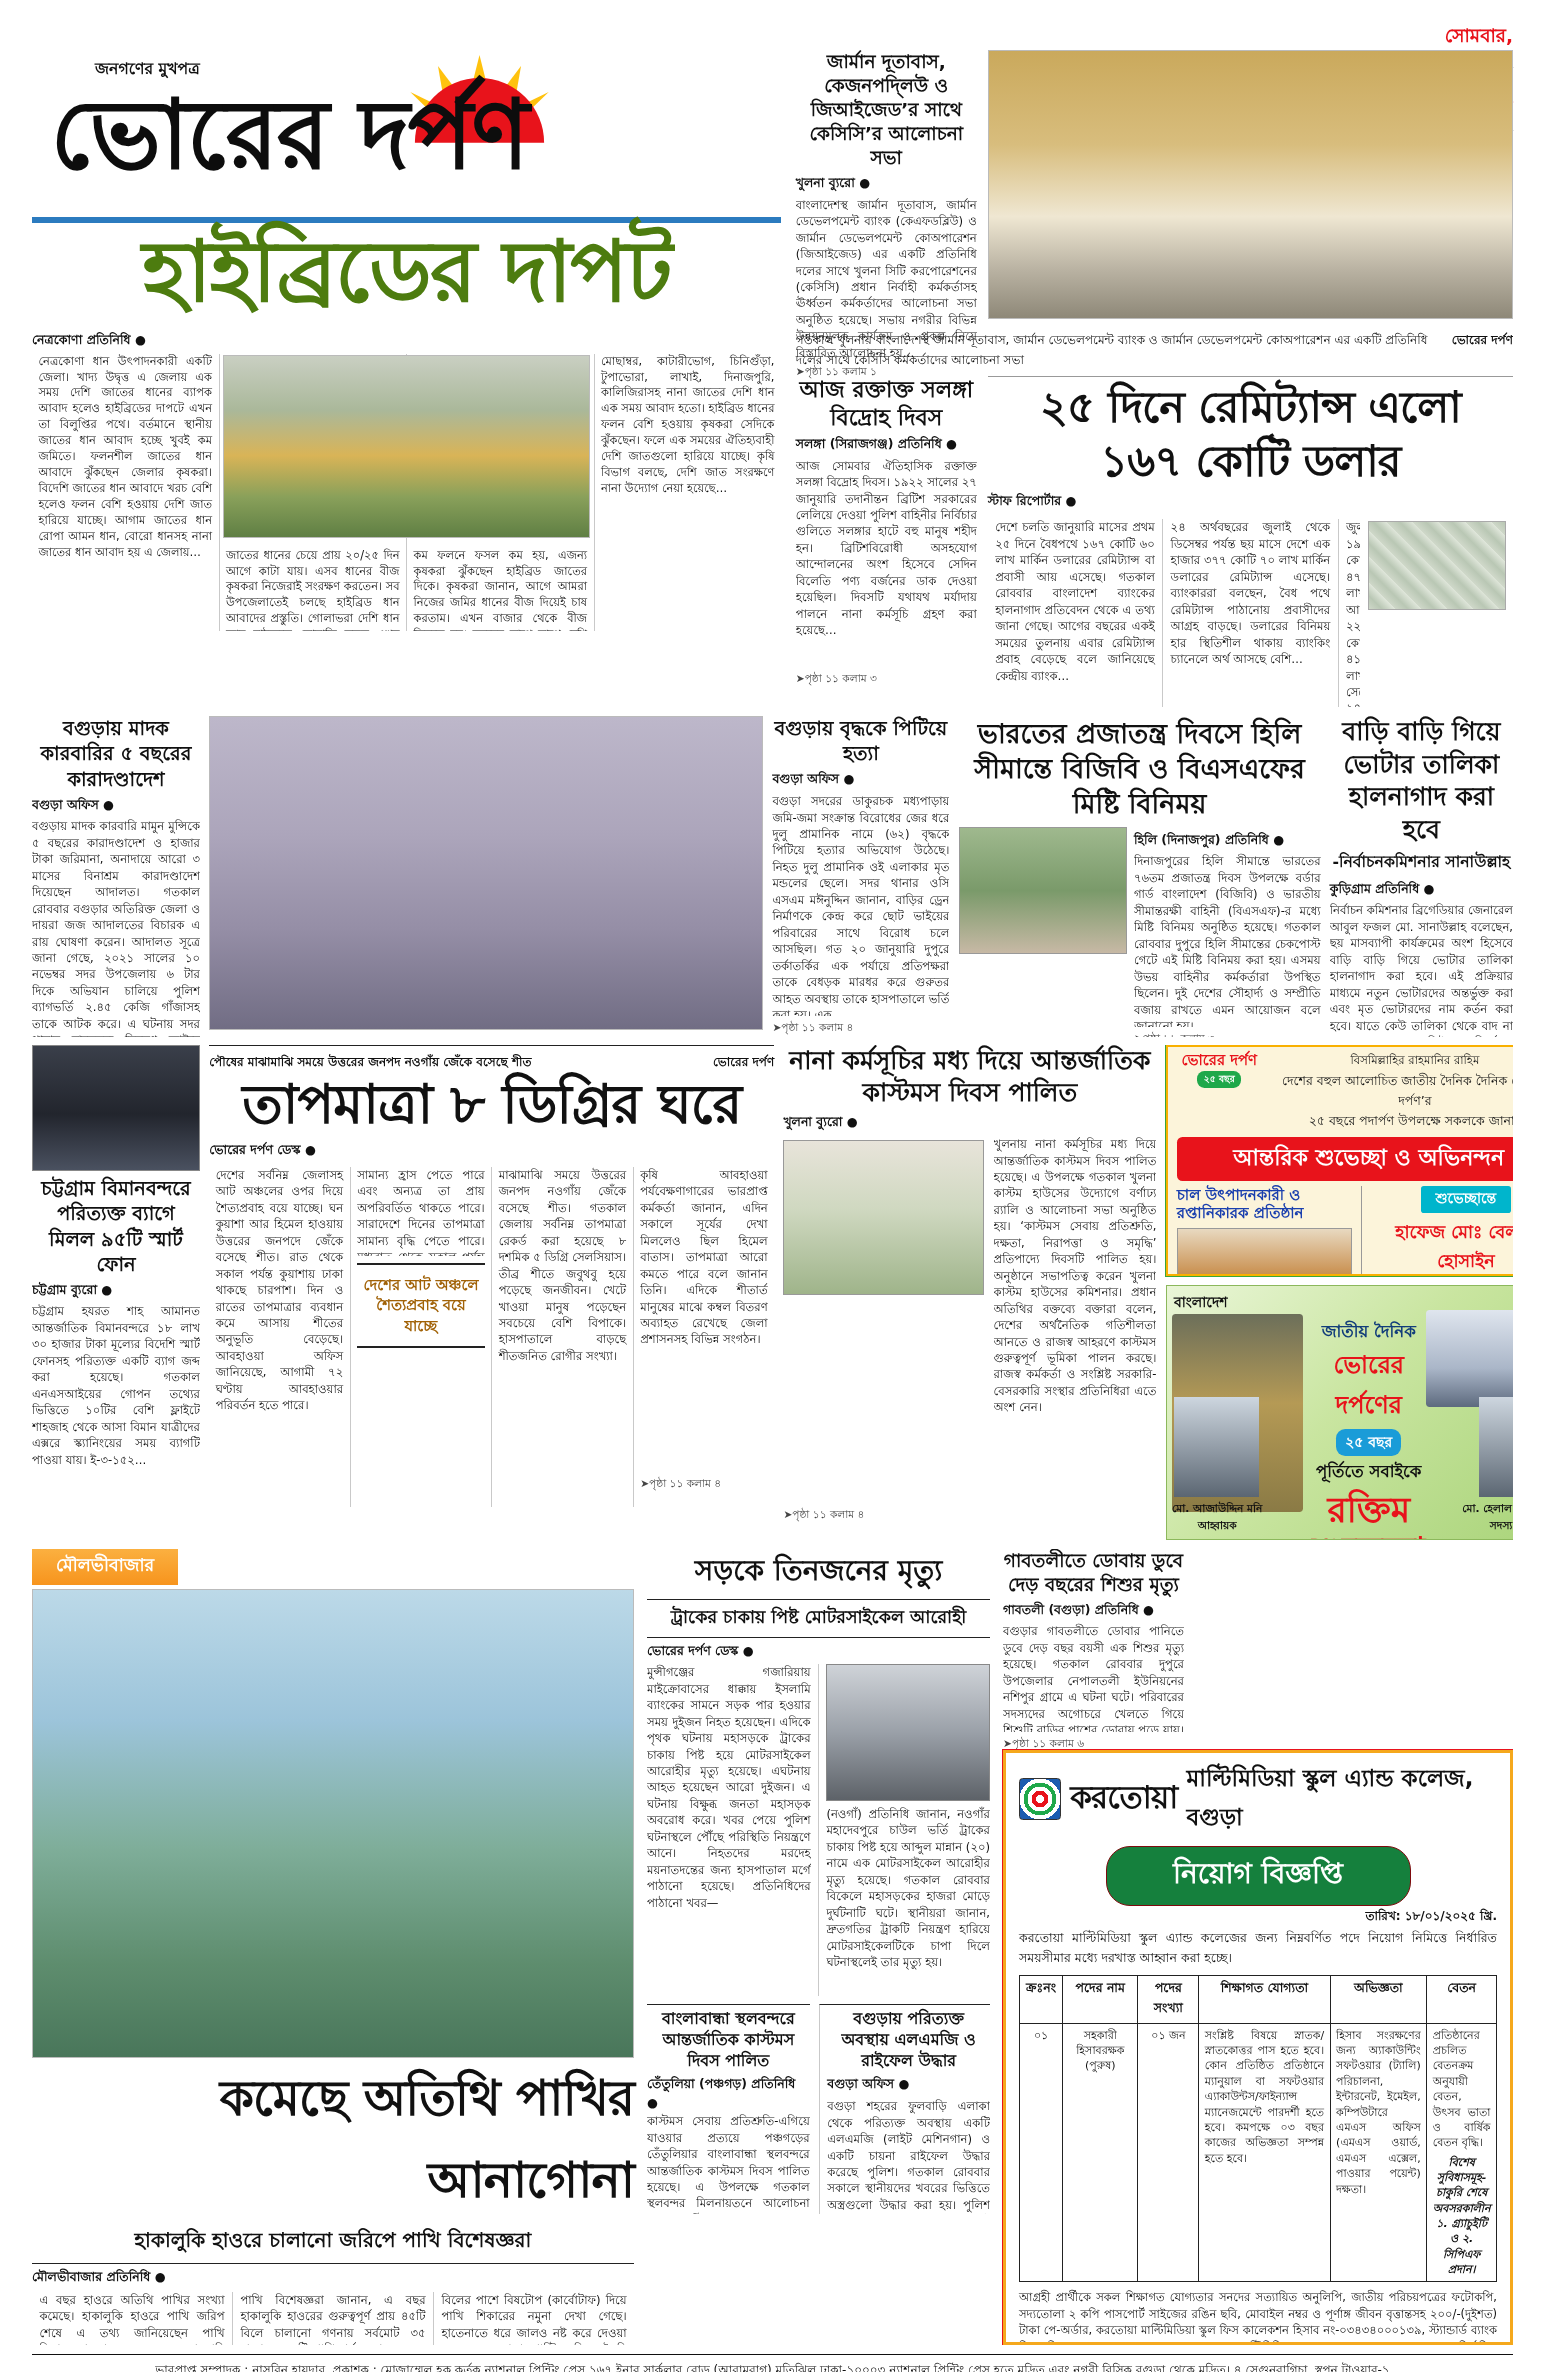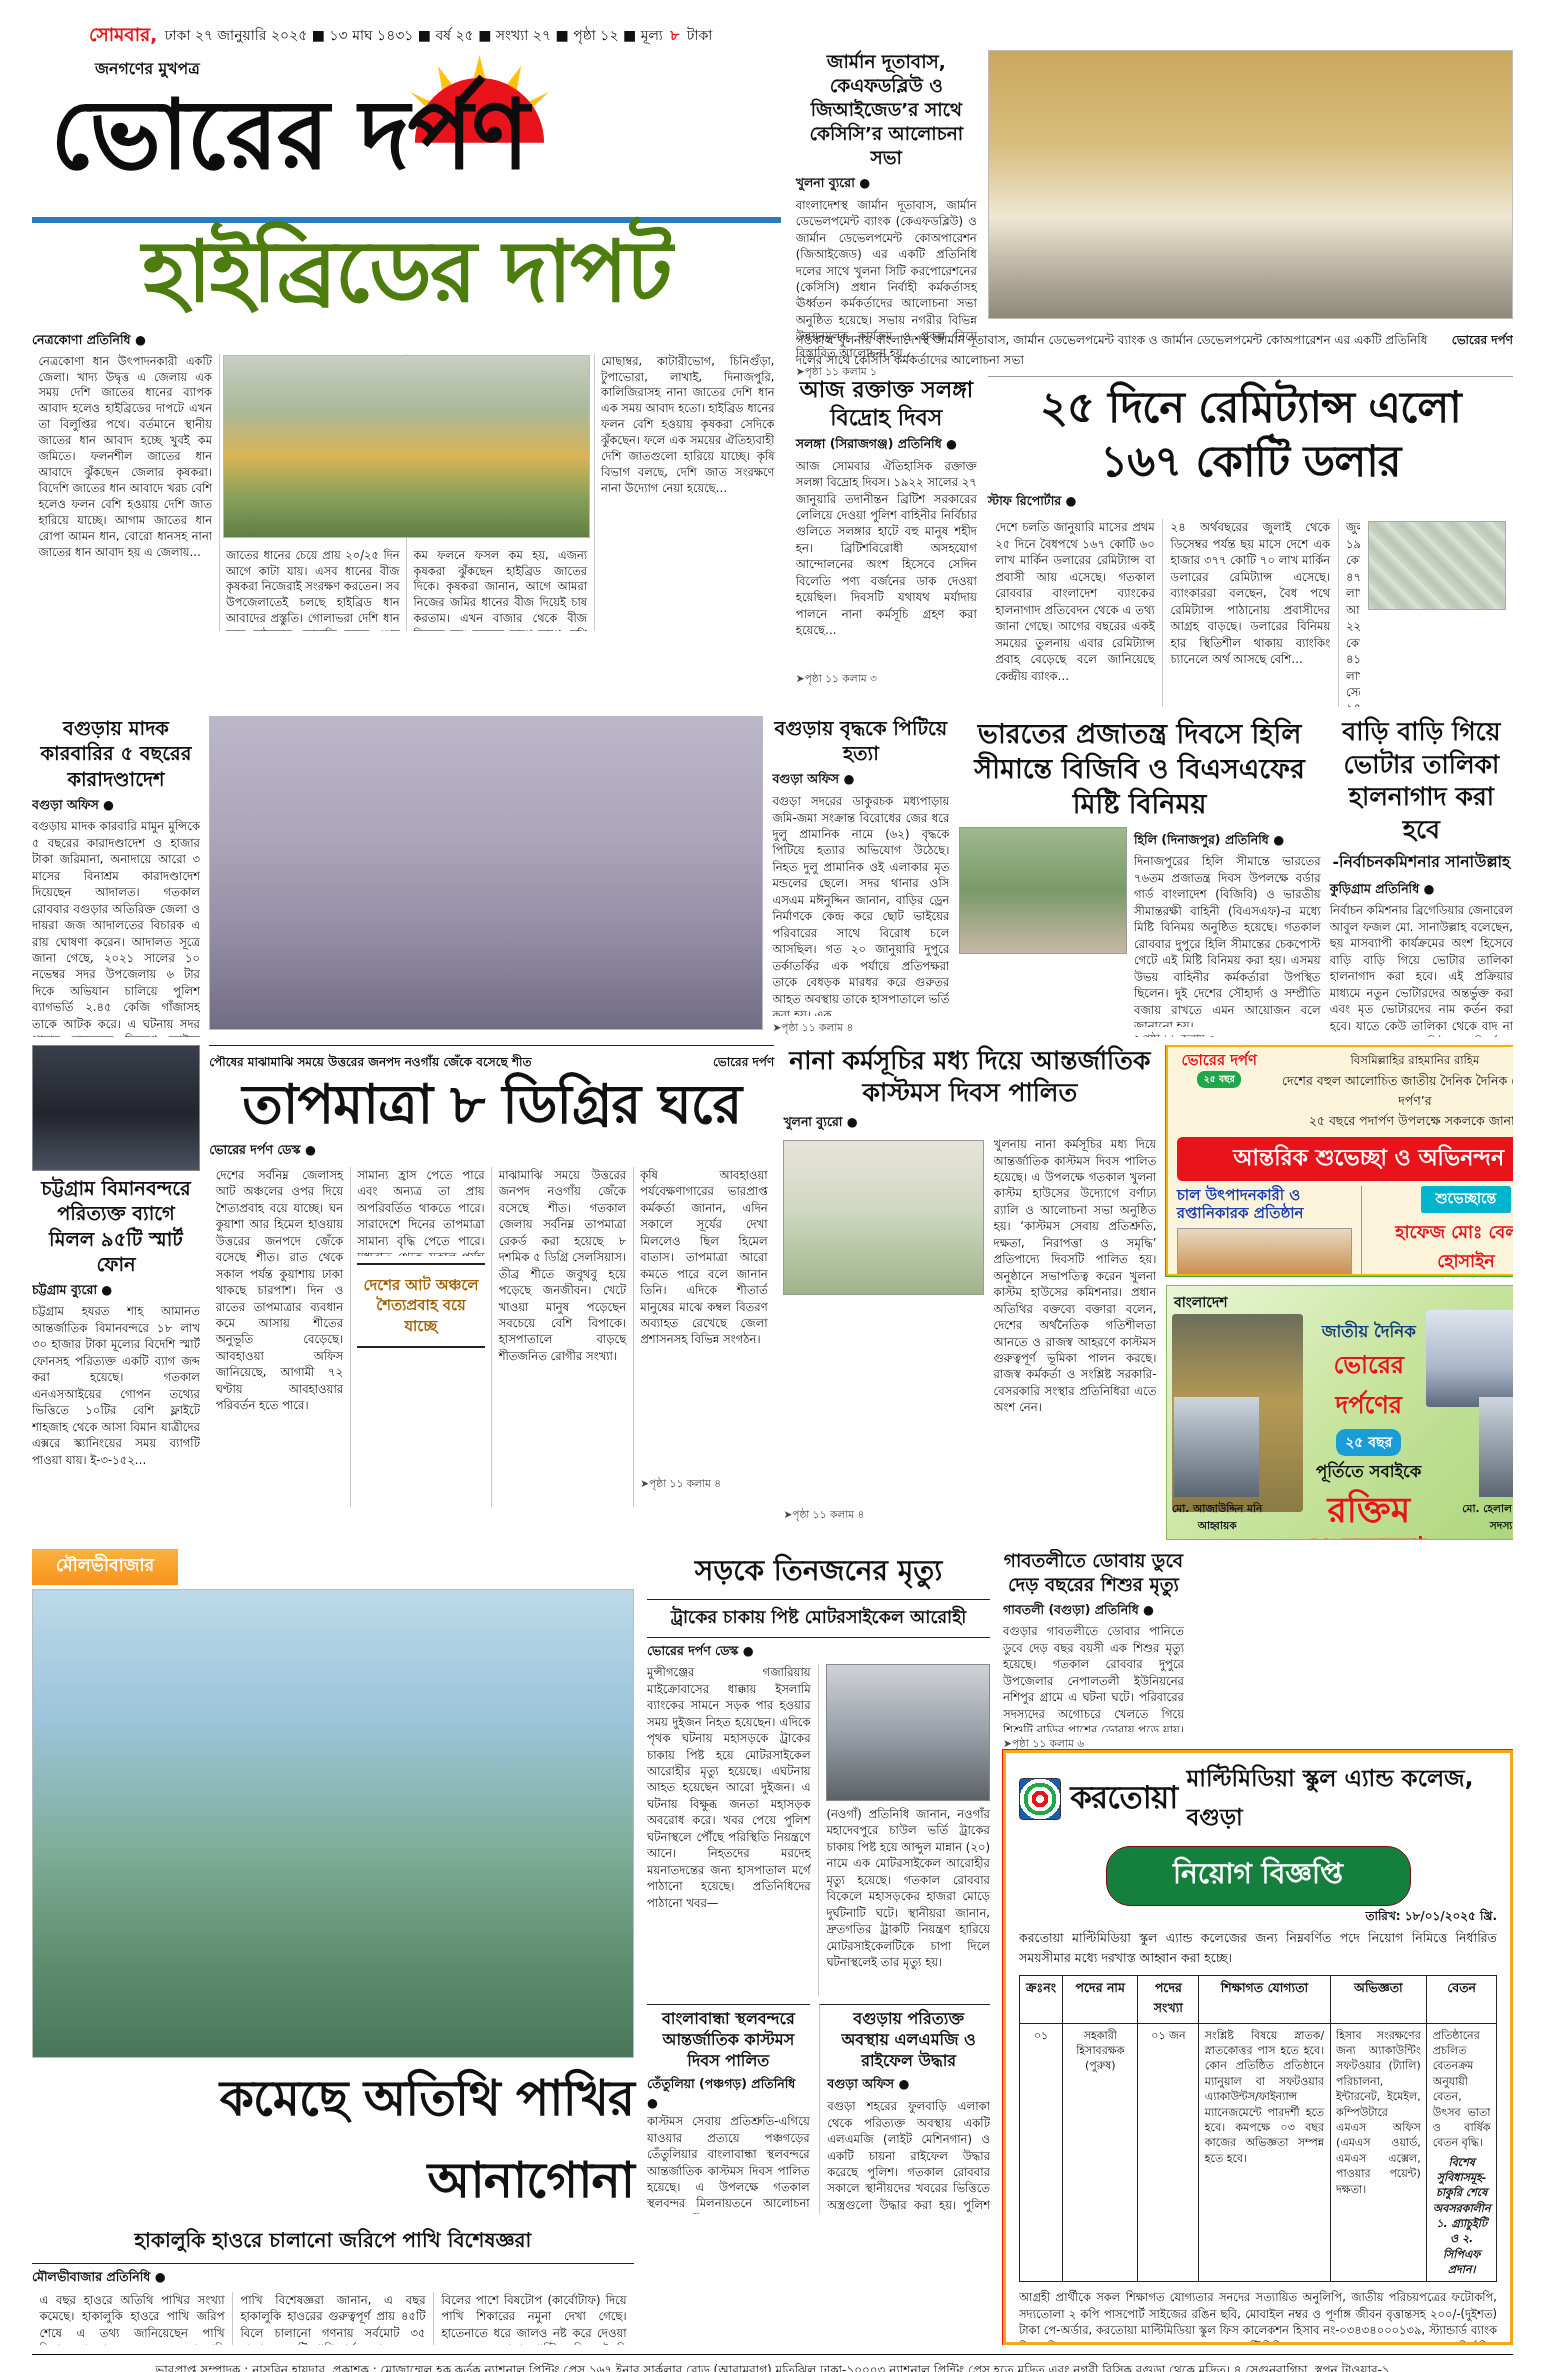--- a/index.html
+++ b/index.html
@@ -10,21 +10,21 @@
   .byline { font-weight:bold; font-size:12.5px; margin:3.7px 0 2.8px 0; }
   .bodytext { font-size:11.6px; line-height:1.42; text-align:justify; overflow:hidden; }
   .jump { font-size:10.6px; color:#444; margin-top:3.7px; }
   .photo { position:relative; overflow:hidden; border:0.9px solid #bbb; }
   .cap-row { display:flex; font-size:12px; margin-top:3.7px; }
   .cap-row .cap { flex:1; }
   .cap-row .credit { font-weight:bold; margin-left:13px; white-space:nowrap; }
   .colrule { border-left:0.9px solid #c9c9c9; }
 
   
-  .dateline { padding-left:57px; font-size:14px; height:28px; display:flex; align-items:center; gap:7.4px; }
+  .dateline { padding-left:57px; font-size:14px; height:28px; display:flex; align-items:flex-end; gap:7.4px;flex-direction:column; }
   .dateline .day { color:#e8131b; font-weight:bold; font-size:18.5px; }
   .dateline .price { color:#e8131b; font-weight:bold; }
 
   
   .sec-b { display:flex; gap:14.8px; height:657px; overflow:hidden; }
   .b-left { width:749px; flex:none; }
   .tagline { font-size:15.7px; font-weight:bold; margin:5.5px 0 0 63px; }
   .masthead-row { position:relative; height:131px; }
   .masthead { position:relative; z-index:2; font-size:96px; font-weight:900; letter-spacing:-1.8px; line-height:1.1; padding-left:18.5px; color:#0d0d0d; white-space:nowrap; }
   .sun { position:absolute; left:355px; top:-28px; z-index:1; }
@@ -210,21 +210,21 @@
           <div class="lead-col bodytext colrule pad-for-photo">কম ফলনে ফসল কম হয়, এজন্য কৃষকরা ঝুঁকছেন হাইব্রিড জাতের দিকে। কৃষকরা জানান, আগে আমরা নিজের জমির ধানের বীজ দিয়েই চাষ করতাম। এখন বাজার থেকে বীজ কিনতে হয়। সময়ের সাথে সাথে দেশি জাতের ধান হারিয়ে যেতে বসেছে। আর কিছু জাত টিকে আছে কেবল প্রত্যন্ত এলাকায়…</div>
           <div class="lead-col bodytext colrule">মোছাম্বর, কাটারীভোগ, চিনিগুঁড়া, টুপাভোরা, লাখাই, দিনাজপুরি, কালিজিরাসহ নানা জাতের দেশি ধান এক সময় আবাদ হতো। হাইব্রিড ধানের ফলন বেশি হওয়ায় কৃষকরা সেদিকে ঝুঁকছেন। ফলে এক সময়ের ঐতিহ্যবাহী দেশি জাতগুলো হারিয়ে যাচ্ছে। কৃষি বিভাগ বলছে, দেশি জাত সংরক্ষণে নানা উদ্যোগ নেয়া হয়েছে…</div>
         </div>
 
       </div>
     </div>
 
     <div class="b-right">
       <div class="b-r-top">
         <div class="german-col">
-          <div class="german-hl">জার্মান দূতাবাস, কেএফডব্লিউ ও জিআইজেড’র সাথে কেসিসি’র আলোচনা সভা</div>
+          <div class="german-hl">জার্মান দূতাবাস, কেজনপদ্লিউ ও জিআইজেড’র সাথে কেসিসি’র আলোচনা সভা</div>
           <div class="byline">খুলনা ব্যুরো ●</div>
           <div class="bodytext" style="height:164px;">বাংলাদেশস্থ জার্মান দূতাবাস, জার্মান ডেভেলপমেন্ট ব্যাংক (কেএফডব্লিউ) ও জার্মান ডেভেলপমেন্ট কোঅপারেশন (জিআইজেড) এর একটি প্রতিনিধি দলের সাথে খুলনা সিটি করপোরেশনের (কেসিসি) প্রধান নির্বাহী কর্মকর্তাসহ ঊর্ধ্বতন কর্মকর্তাদের আলোচনা সভা অনুষ্ঠিত হয়েছে। সভায় নগরীর বিভিন্ন উন্নয়নমূলক কার্যক্রম ও প্রকল্প নিয়ে বিস্তারিত আলোচনা হয়…</div>
           <div class="jump">➤পৃষ্ঠা ১১ কলাম ১</div>
         </div>
         <div class="meet-photo photo"></div>
       </div>
       <div class="cap-row meet-cap">
         <span class="cap">গতকাল খুলনায় বাংলাদেশস্থ জার্মান দূতাবাস, জার্মান ডেভেলপমেন্ট ব্যাংক ও জার্মান ডেভেলপমেন্ট কোঅপারেশন এর একটি প্রতিনিধি দলের সাথে কেসিসি কর্মকর্তাদের আলোচনা সভা</span>
         <span class="credit">ভোরের দর্পণ</span>
       </div>

